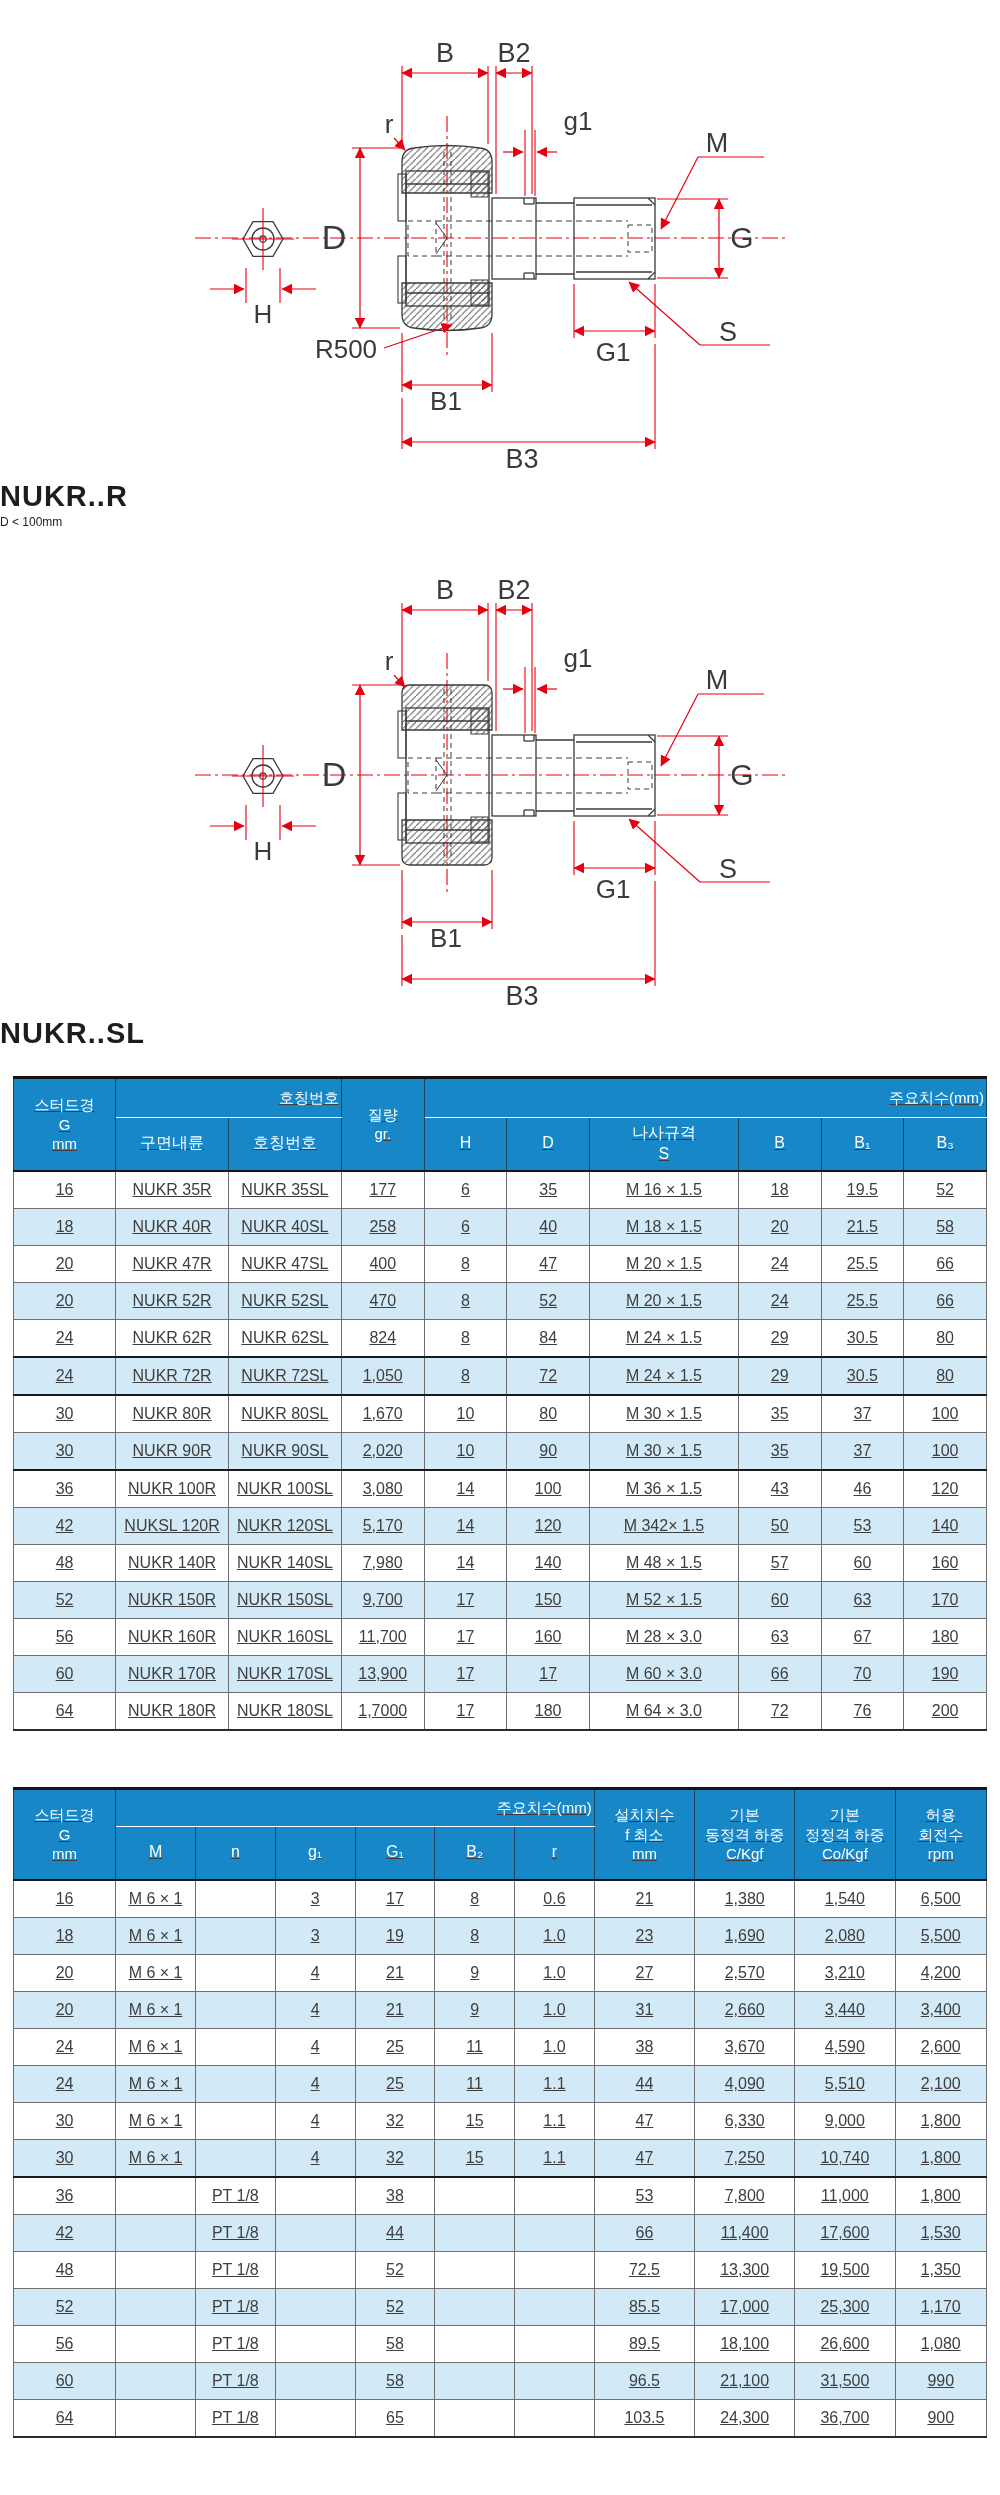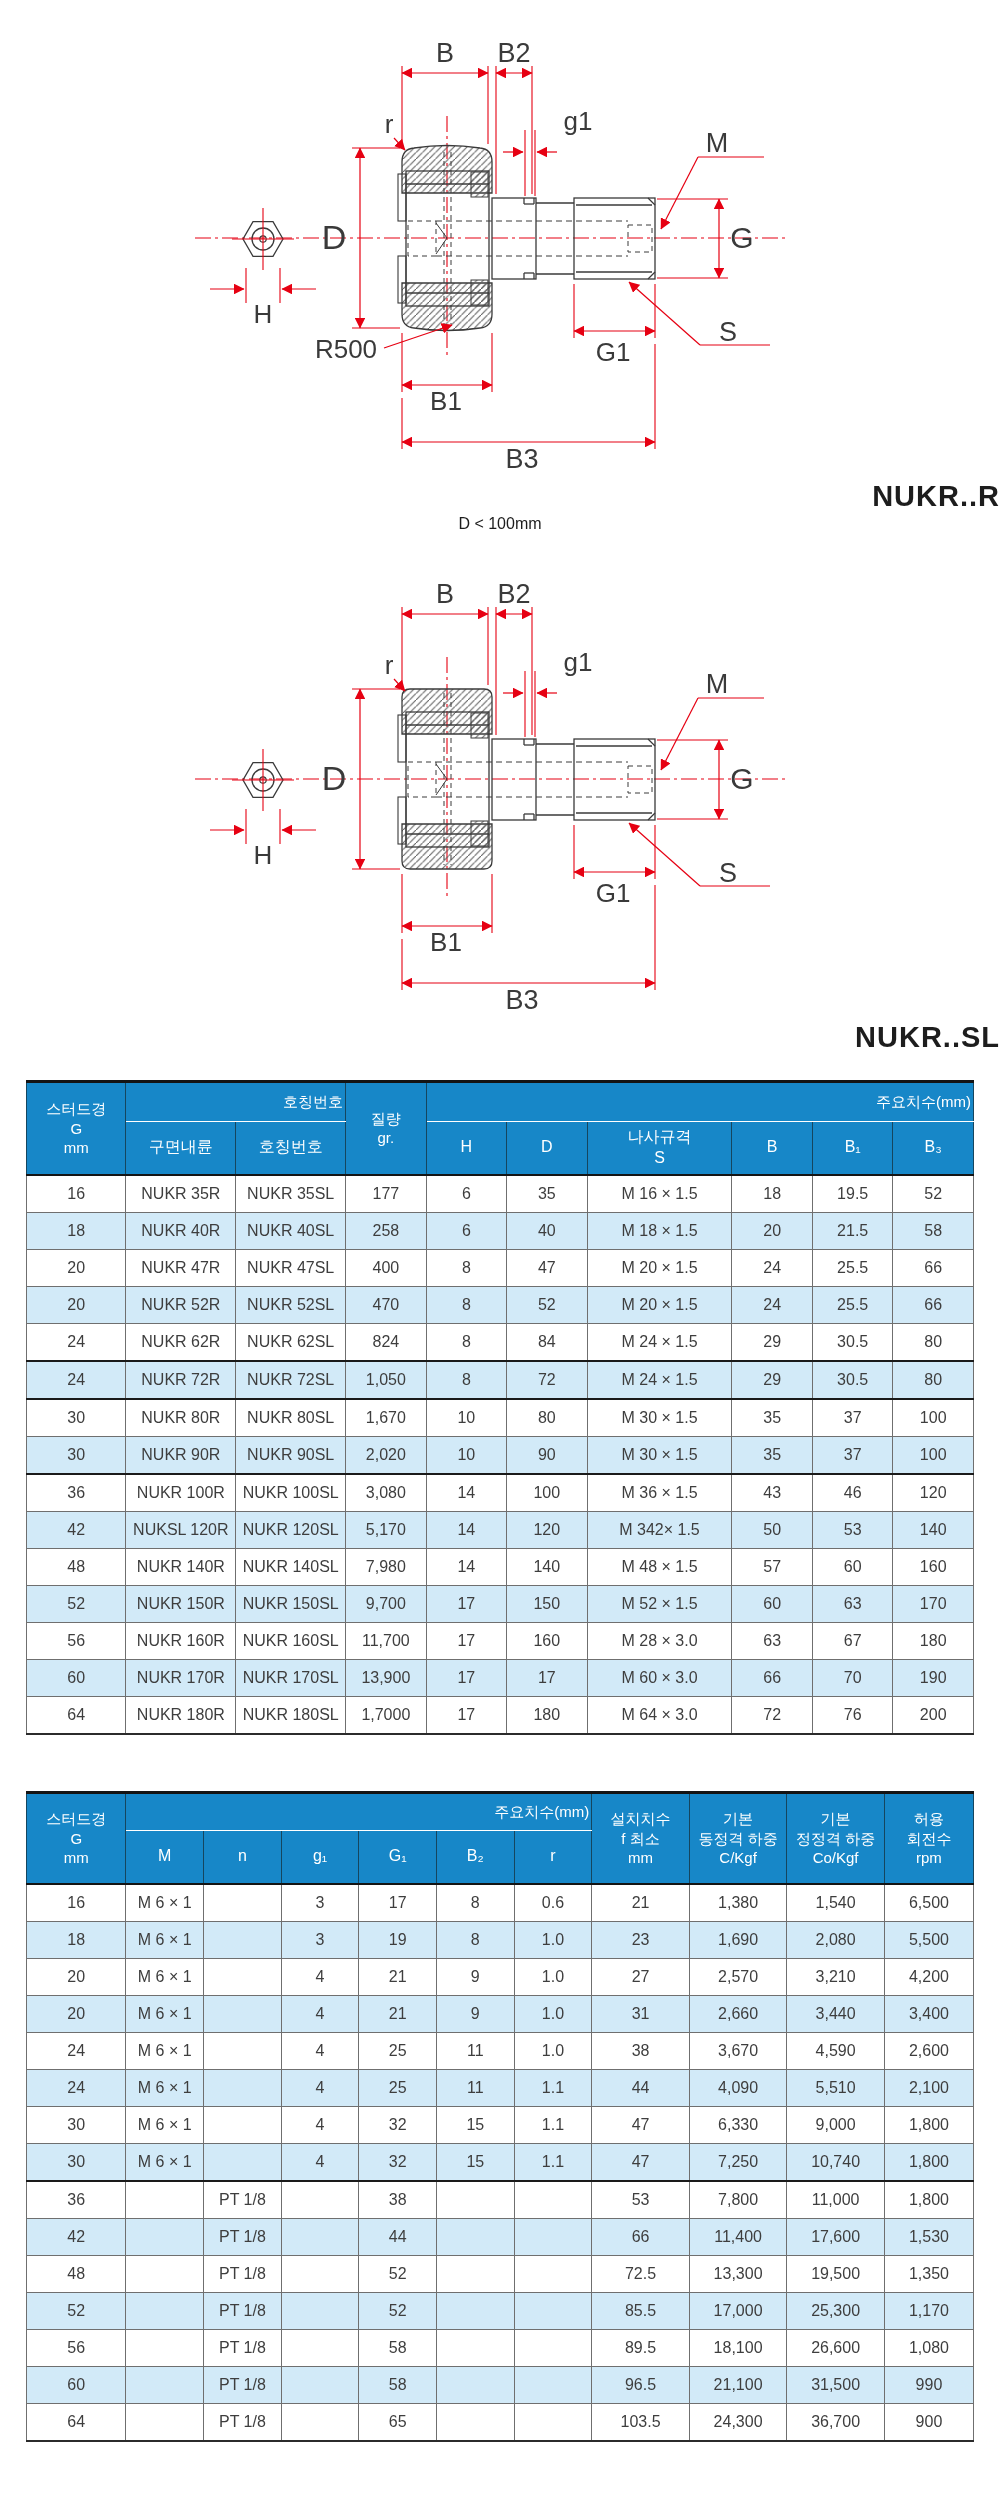--- a/index.html
+++ b/index.html
@@ -1,22 +1,22 @@
 <!DOCTYPE html>
 <html><head>
 <meta charset="utf-8">
 <style>
   html,body{margin:0;padding:0;background:#ffffff;}
   .page{width:1000px;height:2495px;margin:0 auto;background:#fff;overflow:hidden;
         font-family:"Liberation Sans","DejaVu Sans",sans-serif;color:#3e3e3e;}
   .figure-block{margin-top:16px;}
   .fig-svg{display:block;margin:0 auto;}
-  .fig-title{text-align:right;font-size:29px;font-weight:700;color:#1d1d1d;letter-spacing:1px;margin-top:-6px;}
-  .fig-sub{text-align:center;font-size:16px;color:#1d1d1d;margin-top:2px;}
-  .tablewrap{padding:0 26px;}
+  .fig-title{text-align:left;font-size:29px;font-weight:700;color:#1d1d1d;letter-spacing:1px;margin-top:-6px;}
+  .fig-sub{font-size:12px;color:#1d1d1d;margin-top:2px;}
+  .tablewrap{padding:0 13px;text-decoration:underline;}
   .tablewrap.t1{margin-top:26px;}
   .tablewrap.t2{margin-top:56px;}
   table{border-collapse:collapse;width:100%;table-layout:fixed;
         border-top:3px solid #141414;border-bottom:2px solid #2b2b2b;
         border-left:1px solid #444;border-right:1px solid #444;}
   th{background:#1787c8;color:#fff;font-weight:400;font-size:15px;line-height:1.3;
      white-space:pre-line;border-left:1px solid #15465f;border-right:1px solid #15465f;
      padding:5px 2px;vertical-align:middle;text-align:center;}
   th.group{border-bottom:1.5px solid #ffffff;text-align:right;}
   th.sub{font-size:16px;}

